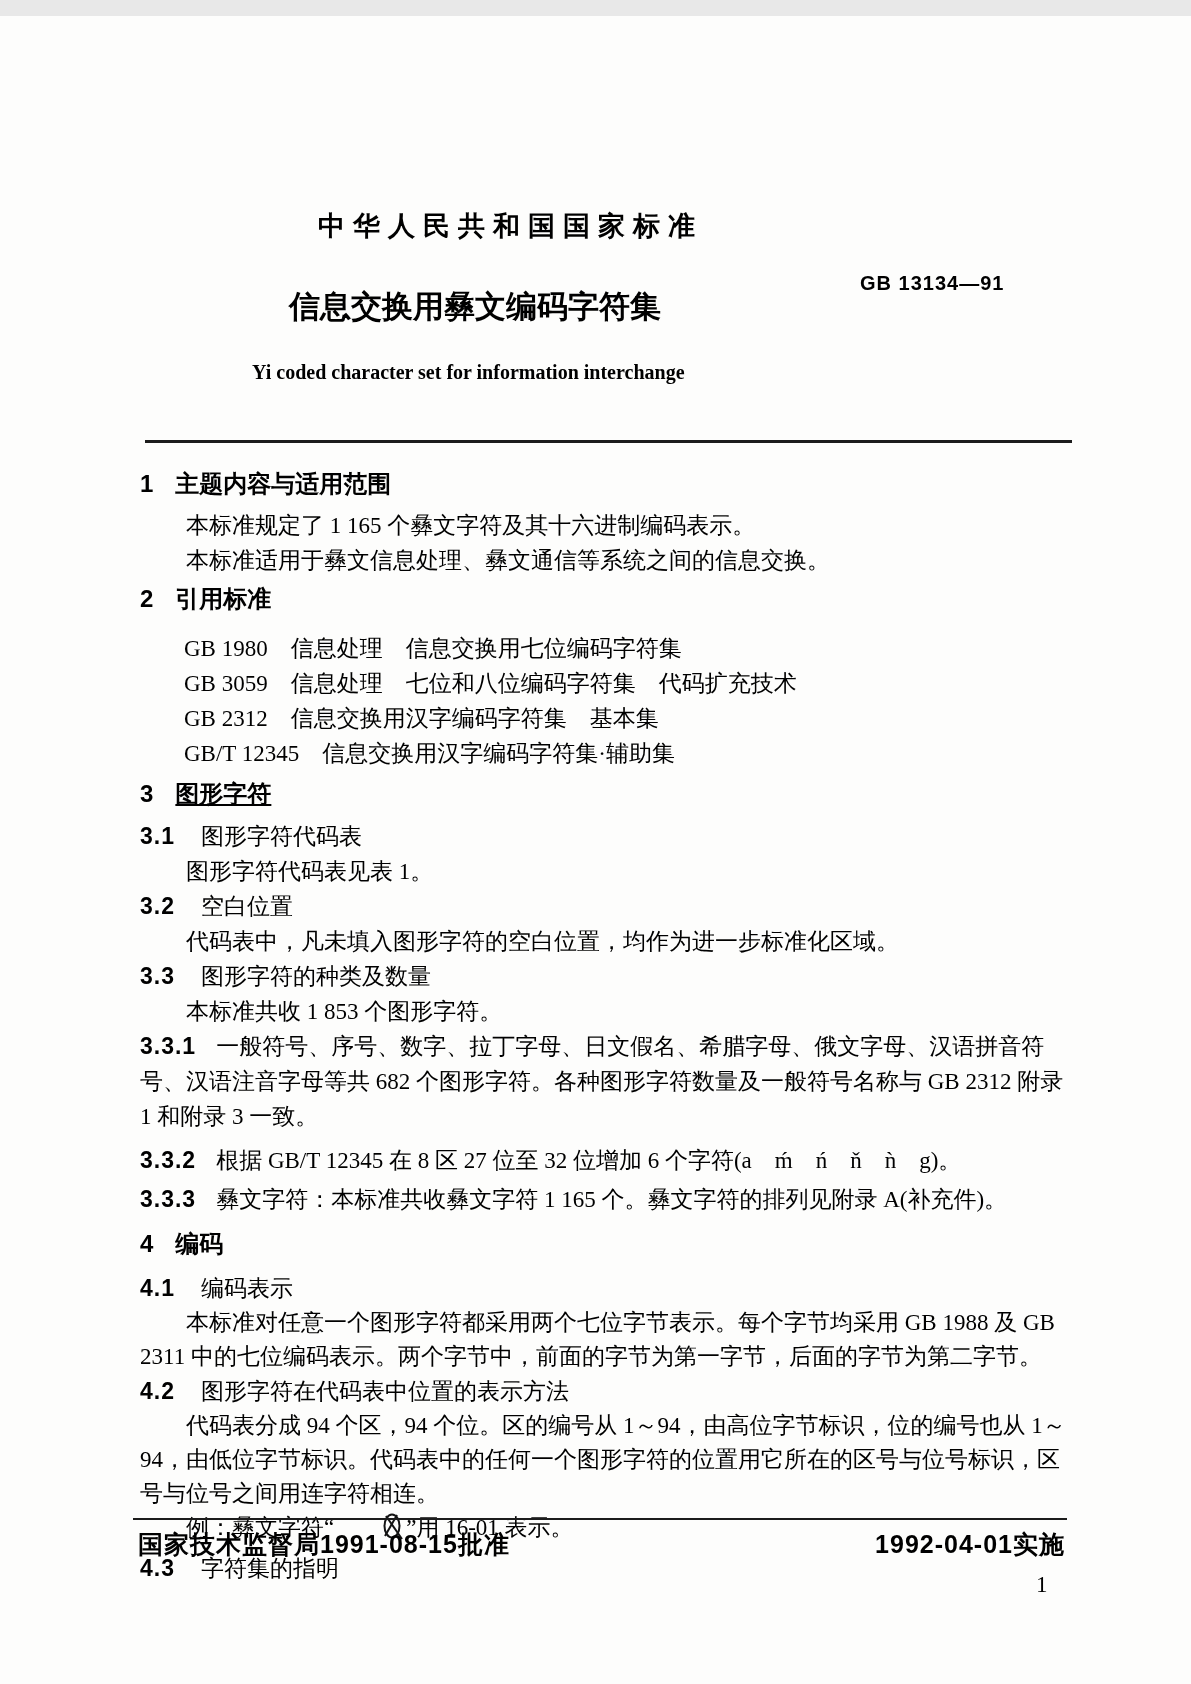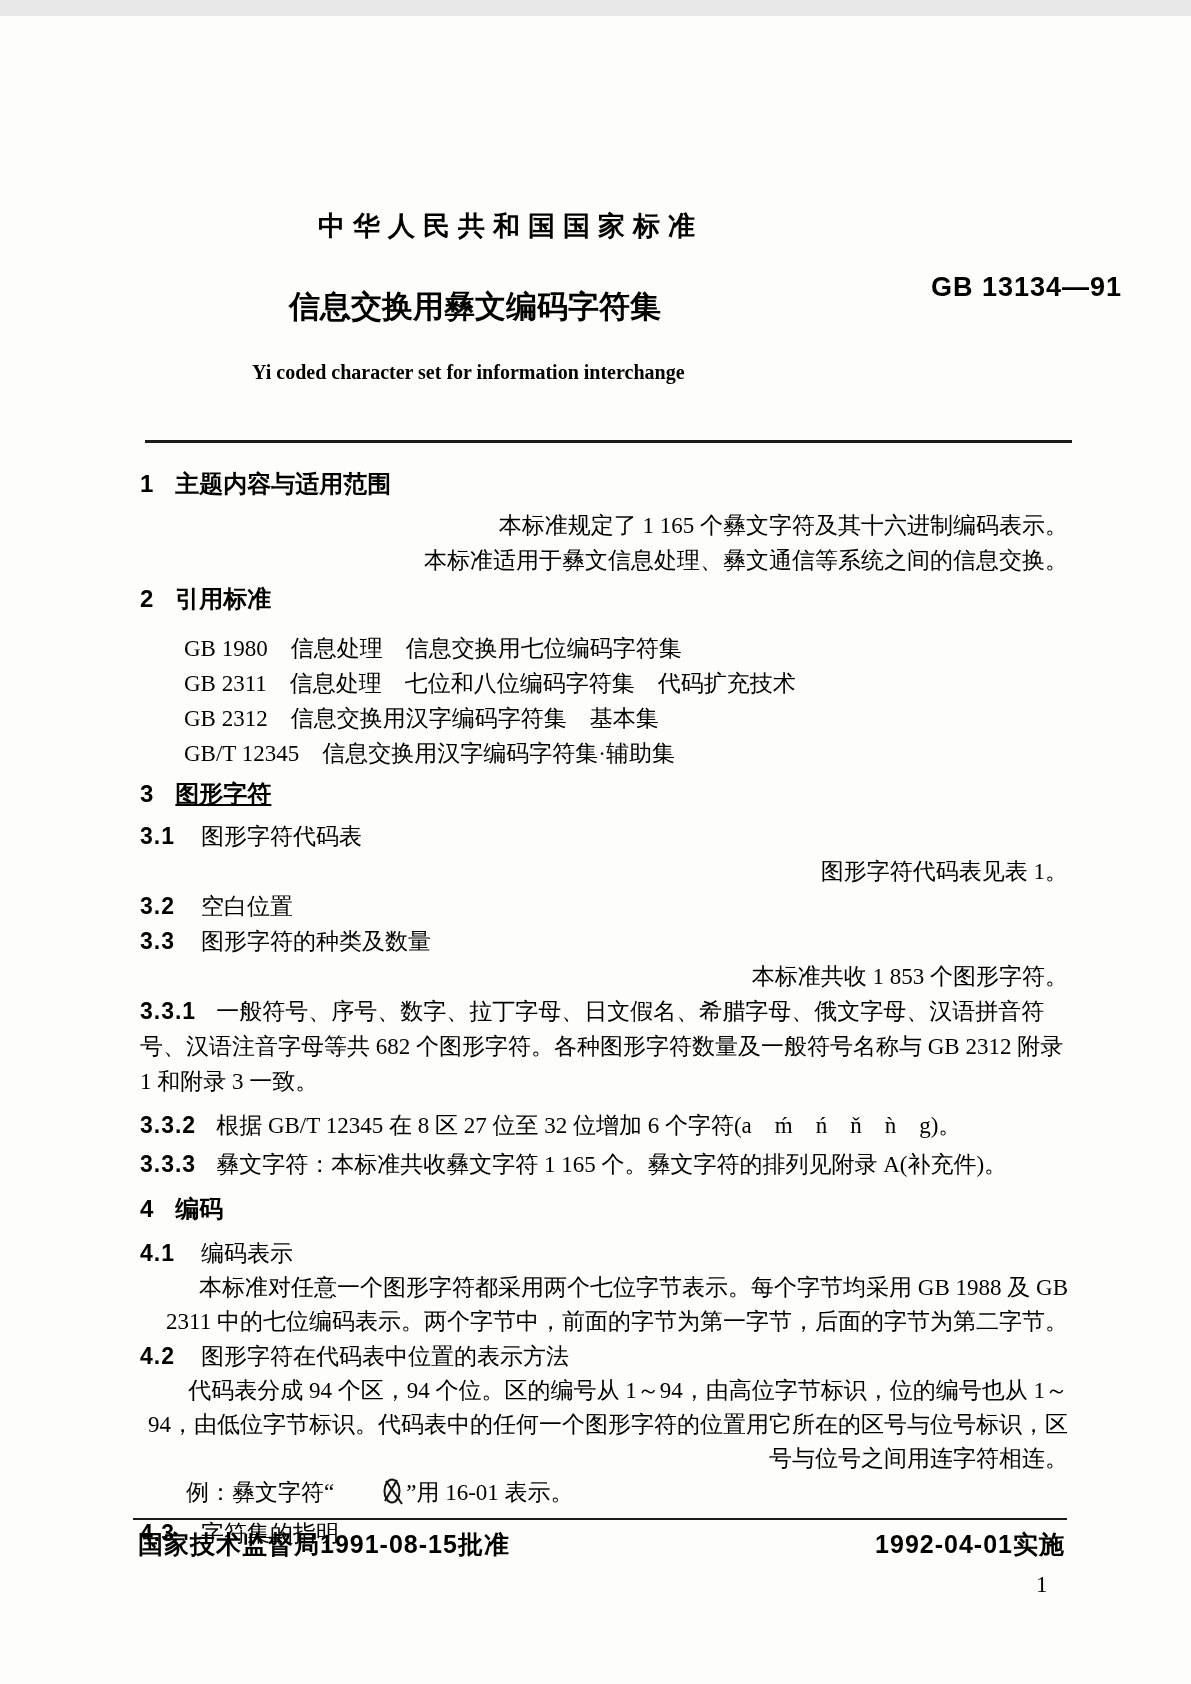--- a/index.html
+++ b/index.html
@@ -12,23 +12,23 @@
     font-family:"Liberation Serif","DejaVu Serif",serif;
     overflow:hidden;
   }
   
   .std-label{
     position:absolute;left:318px;top:192px;
     font-family:"Liberation Sans","DejaVu Sans",sans-serif;
     font-weight:bold;font-size:27px;letter-spacing:8px;white-space:nowrap;
   }
   .gb-code{
-    position:absolute;left:931px;top:256px;
+    position:absolute;left:860px;top:256px;
     font-family:"Liberation Sans","DejaVu Sans",sans-serif;
-    font-weight:bold;font-size:27px;letter-spacing:1px;white-space:nowrap;
+    font-weight:bold;font-size:20px;letter-spacing:1px;white-space:nowrap;
   }
   .title-zh{
     position:absolute;left:289px;top:270px;
     font-family:"Liberation Sans","DejaVu Sans",sans-serif;
     font-weight:bold;font-size:31px;letter-spacing:0px;white-space:nowrap;
   }
   .title-en{
     position:absolute;left:252px;top:345px;
     font-weight:bold;font-size:20px;white-space:nowrap;
     font-family:"Liberation Serif","DejaVu Serif",serif;
@@ -47,21 +47,21 @@
     font-weight:bold;font-size:24px;line-height:25px;white-space:nowrap;
   }
   .sec-h .h-num{display:inline-block;margin-right:22px;}
   .mt7 {margin-top:7px;}
   .mt8 {margin-top:8px;}
   .mt10{margin-top:10px;text-decoration:underline;}
   .mt12{margin-top:12px;}
   .mt13{margin-top:13px;}
   .mt15{margin-top:15px;}
   .mt20{margin-top:20px;}
-  .para{text-indent:2em;text-align:right;}
+  .para{text-indent:2em;}
   .refs{margin-left:44px;line-height:35px;}
   .run35{line-height:35px;}
   .run34{line-height:34px;}
   .sub-num{
     font-family:"Liberation Sans","DejaVu Sans",sans-serif;
     font-weight:bold;letter-spacing:1px;margin-right:26px;
   }
   .clause{line-height:38px;}
   .clause-num{
     font-family:"Liberation Sans","DejaVu Sans",sans-serif;
@@ -109,36 +109,37 @@
     <div class="run35 mt12">
       <div class="para">本标准规定了 1 165 个彝文字符及其十六进制编码表示。</div>
       <div class="para">本标准适用于彝文信息处理、彝文通信等系统之间的信息交换。</div>
     </div>
 
     <div class="sec-h mt8">
       <span class="h-num">2</span><span>引用标准</span>
     </div>
     <div class="refs mt20">
       <div>GB 1980　信息处理　信息交换用七位编码字符集</div>
-      <div>GB 2311　信息处理　七位和八位编码字符集　代码扩充技术</div>
+      <div>GB 3059　信息处理　七位和八位编码字符集　代码扩充技术</div>
       <div>GB 2312　信息交换用汉字编码字符集　基本集</div>
       <div>GB/T 12345　信息交换用汉字编码字符集·辅助集</div>
     </div>
 
     <div class="sec-h mt10">
       <span class="h-num">3</span><span>图形字符</span>
     </div>
     <div class="run35 mt13">
       <div>
         <span class="sub-num">3.1</span><span>图形字符代码表</span>
       </div>
       <div class="para">图形字符代码表见表 1。</div>
       <div>
         <span class="sub-num">3.2</span><span>空白位置</span>
       </div>
+      <div class="para">代码表中，凡未填入图形字符的空白位置，均作为进一步标准化区域。</div>
       <div>
         <span class="sub-num">3.3</span><span>图形字符的种类及数量</span>
       </div>
       <div class="para">本标准共收 1 853 个图形字符。</div>
       <div class="clause-331">
         <span class="clause-num">3.3.1</span><span>一般符号、序号、数字、拉丁字母、日文假名、希腊字母、俄文字母、汉语拼音符号、汉语注音字母等共 682 个图形字符。各种图形字符数量及一般符号名称与 GB 2312 附录 1 和附录 3 一致。</span>
       </div>
     </div>
     <div class="clause mt7">
       <span class="clause-num">3.3.2</span><span>根据 GB/T 12345 在 8 区 27 位至 32 位增加 6 个字符(a　ḿ　ń　ň　ǹ　g)。</span>

